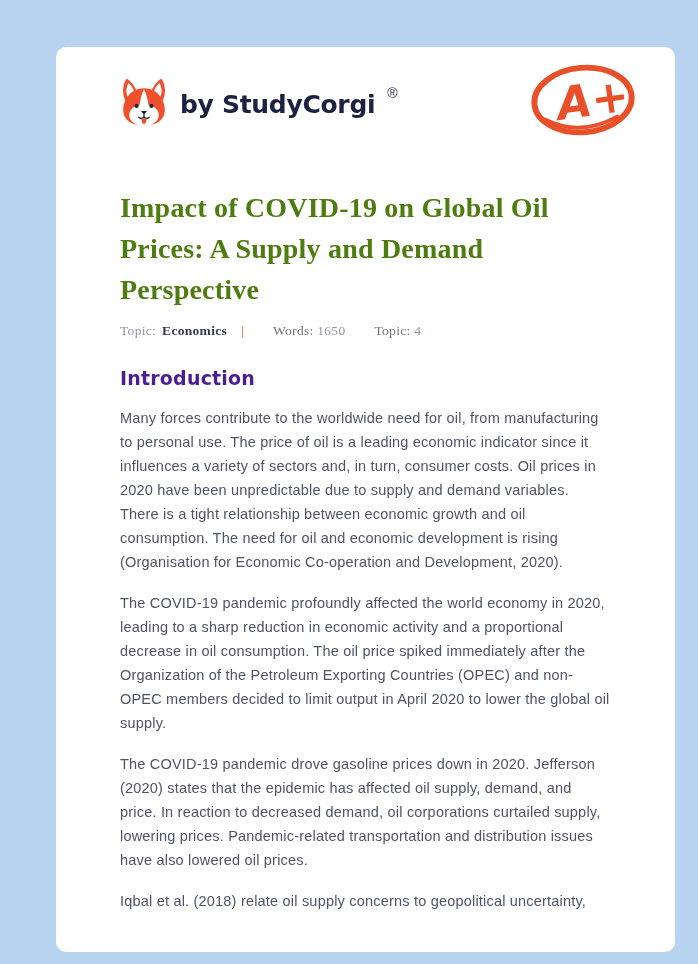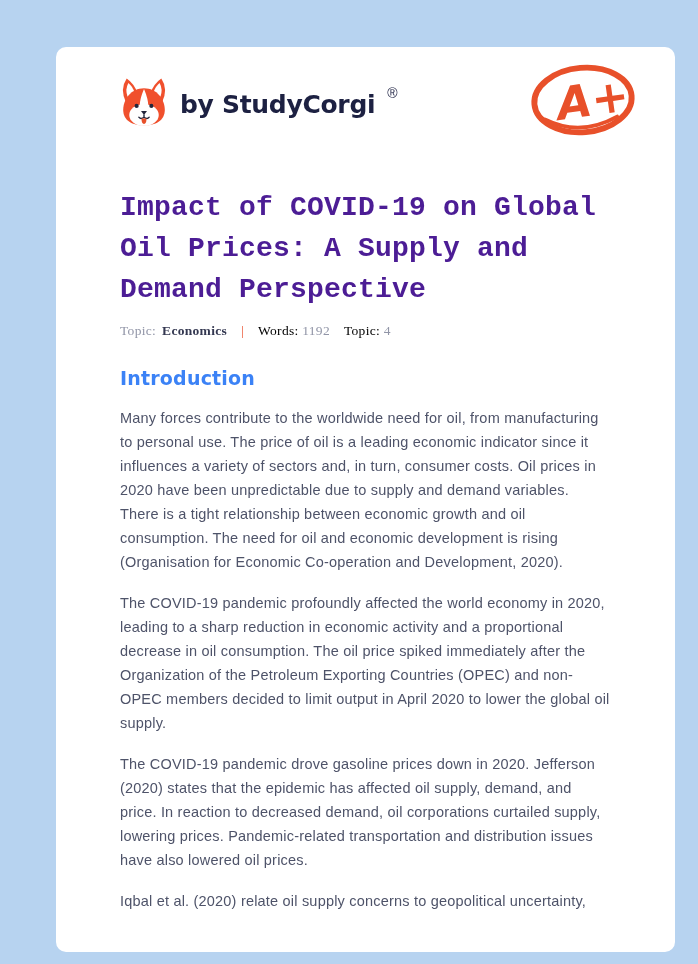--- a/index.html
+++ b/index.html
@@ -54,49 +54,49 @@
     width: 108px; height: 80px;
   }
 
   
   .doc { padding: 0 64px; }
   h1.title {
     margin-top: 40px;
     font-size: 28px;
     line-height: 41px;
     font-weight: 700;
-    color: #4c1d95;
+    color: #4d7c0f;
     letter-spacing: 0.2px;
-    font-family: Liberation Mono, monospace;
+    font-family: Liberation Serif, serif;
   }
   .meta {
     margin-top: 13px;
     font-size: 13.5px;
     color: #9195a7;
     letter-spacing: 0.3px;
     display: flex;
     align-items: center;
     font-family: Liberation Serif, serif;
   }
   .meta .topic-label { margin-right: 6px; }
   .meta a.topic-link {
     color: #343851;
     font-weight: 700;
     text-decoration: none;
     cursor: pointer;
   }
   .meta .divider { color: #ea4e2b; margin: 0 14px; font-weight: 400; }
   .meta .stat { margin-right: 14px; }
-  .meta .stat b { font-weight: 400; color: #000000; }
+  .meta .stat b { font-weight: 400; color: #737373; margin-left: 15px; }
 
   h2.section-heading {
     margin-top: 28px;
     font-size: 19px;
     font-weight: 700;
-    color: #3b82f6;
+    color: #4c1d95;
     letter-spacing: 0.2px;
     font-family: "DejaVu Sans", sans-serif;
   }
   p.body-par {
     margin-top: 17px;
     font-size: 14.5px;
     line-height: 24px;
     color: #4e5369;
     letter-spacing: 0.2px;
   }
@@ -140,25 +140,25 @@
   </div>
 
   <div class="doc">
 
     <h1 class="title">Impact of COVID-19 on Global Oil Prices: A Supply and Demand Perspective</h1>
 
     <div class="meta">
       <span class="topic-label">Topic:</span>
       <a class="topic-link">Economics</a>
       <span class="divider">|</span>
-      <span class="stat"><b>Words:</b>&nbsp;<span>1192</span></span>
+      <span class="stat"><b>Words:</b>&nbsp;<span>1650</span></span>
       <span class="stat"><b>Topic:</b>&nbsp;<span>4</span></span>
     </div>
 
     <h2 class="section-heading">Introduction</h2>
     <p class="body-par">Many forces contribute to the worldwide need for oil, from manufacturing to personal use. The price of oil is a leading economic indicator since it influences a variety of sectors and, in turn, consumer costs. Oil prices in 2020 have been unpredictable due to supply and demand variables. There is a tight relationship between economic growth and oil consumption. The need for oil and economic development is rising (Organisation for Economic Co-operation and Development, 2020).</p>
     <p class="body-par">The COVID-19 pandemic profoundly affected the world economy in 2020, leading to a sharp reduction in economic activity and a proportional decrease in oil consumption. The oil price spiked immediately after the Organization of the Petroleum Exporting Countries (OPEC) and non-OPEC members decided to limit output in April 2020 to lower the global oil supply.</p>
 
     <p class="body-par">The COVID-19 pandemic drove gasoline prices down in 2020. Jefferson (2020) states that the epidemic has affected oil supply, demand, and price. In reaction to decreased demand, oil corporations curtailed supply, lowering prices. Pandemic-related transportation and distribution issues have also lowered oil prices.</p>
-    <p class="body-par">Iqbal et al. (2020) relate oil supply concerns to geopolitical uncertainty,</p>
+    <p class="body-par">Iqbal et al. (2018) relate oil supply concerns to geopolitical uncertainty,</p>
 
   </div>
 </div>
 
 </body></html>

